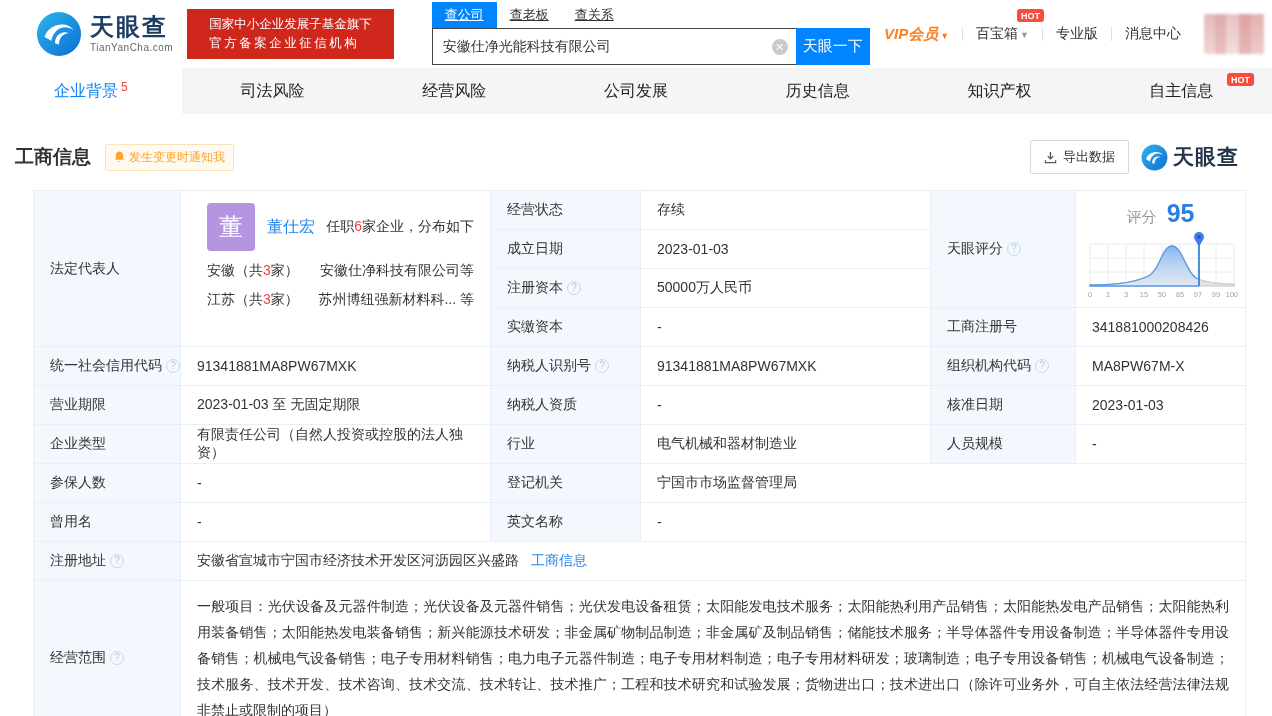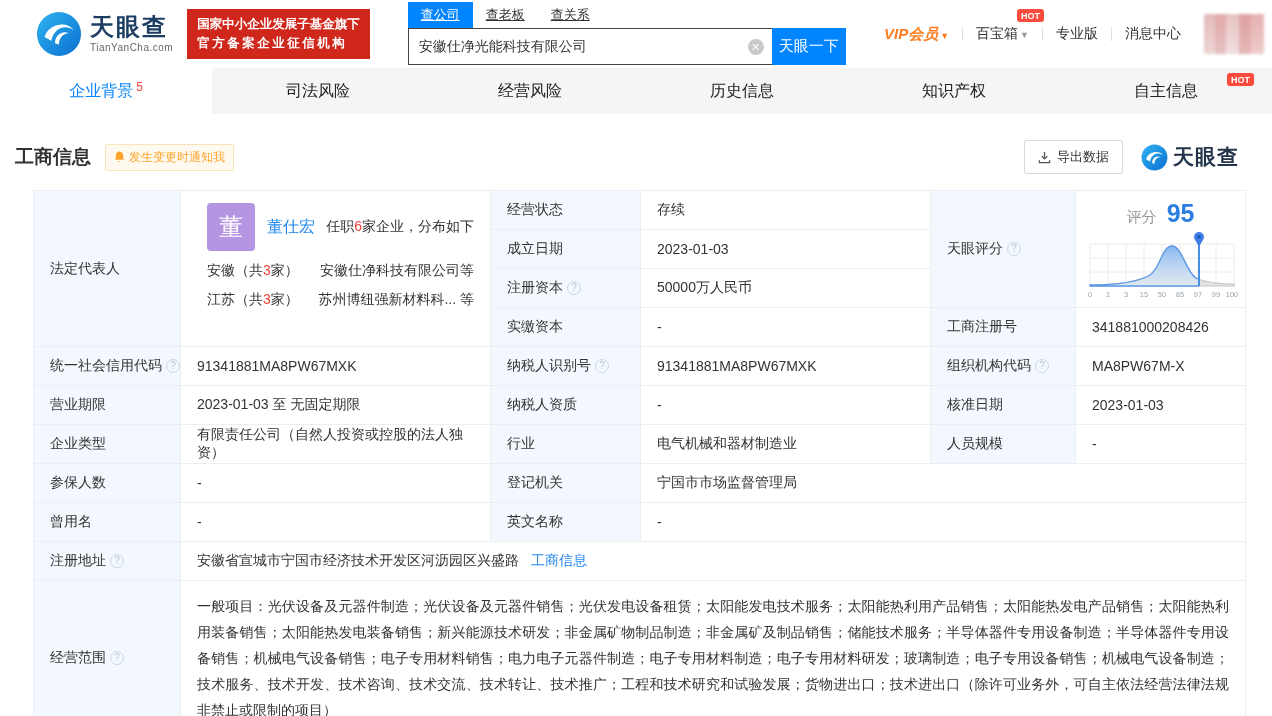--- a/index.html
+++ b/index.html
@@ -5,21 +5,21 @@
   * { box-sizing: border-box; margin: 0; padding: 0; }
   html,body { width:1272px; height:716px; overflow:hidden; background:#fff;
     font-family:"Liberation Sans","DejaVu Sans",sans-serif; color:#333; }
 
   
   .header { height:68px; display:flex; align-items:center; padding-left:36px; background:#fff; position:relative; }
   .logo { display:flex; align-items:center; gap:8px; }
   .logo-text .cn { font-size:24px; font-weight:bold; color:#1d3d63; letter-spacing:2px; line-height:1; }
   .logo-text .en { font-size:10px; color:#666; margin-top:3px; letter-spacing:.5px; }
   .gov-badge { margin-left:14px; background:#d0271d; color:#fff; font-size:12.5px;
-    padding:6px 10px; line-height:1.55; white-space:nowrap;font-weight:bold; }
+    padding:6px 22px; line-height:1.55; white-space:nowrap; }
   .gov-badge .l2 { letter-spacing:2.5px; }
 
   .search-wrap { margin-left:38px; width:438px; }
   .search-tabs { display:flex; align-items:flex-end; height:25px; font-size:13px; }
   .search-tab { padding:4px 13px; cursor:pointer; color:#333;text-decoration:underline; }
   .search-tab.active { background:#0084ff; color:#fff; }
   .search-box { display:flex; height:37px; }
   .search-input-holder { position:relative; flex:1; }
   .search-input { width:100%; height:100%; border:1px solid #444; border-right:none;
     padding:0 30px 0 10px; font-size:14px; color:#333; outline:none;
@@ -52,21 +52,21 @@
   .main-tab.active .tab-count { color:#f3413a; }
   .tab-hot { position:absolute; top:5px; right:18px; background:#fa4b3c; color:#fff;
     font-size:9px; font-weight:bold; padding:1.5px 4px; border-radius:3px; }
 
   
   .section-head { display:flex; align-items:center; margin:26px 33px 16px 15px; }
   .section-title { font-size:19px; font-weight:bold; color:#333; }
   .notify-badge { margin-left:14px; display:inline-flex; align-items:center; gap:4px;
     border:1px solid #f8e3bb; background:#fffaf0; color:#ffa32c; font-size:12px;
     padding:4px 8px; border-radius:2px; cursor:pointer; }
-  .head-right { margin-left:auto; display:flex; gap:18px; }
+  .head-right { margin-left:auto; display:flex; gap:12px; }
   .export-btn { display:inline-flex; align-items:center; gap:6px; border:1px solid #d9d9d9;
     background:#fff; padding:7px 13px; font-size:13px; color:#333; cursor:pointer; border-radius:2px; }
   .wm-logo { display:flex; align-items:center; gap:5px; }
   .wm-logo .t { font-size:21px; font-weight:bold; color:#22354a; letter-spacing:1px; }
 
   
   .info-table { margin:0 33px; border-collapse:collapse; width:1212px; table-layout:fixed; font-size:14px; }
   .info-table td { border:1px solid #e9eff5; height:39px; vertical-align:middle; }
   td.lbl { background:#f2f8fd; padding-left:16px; color:#333; }
   td.val { padding:0 16px; color:#333; }
@@ -155,20 +155,23 @@
 <div class="main-tabs">
   <div class="main-tab active">
     <span>企业背景</span>
     <span class="tab-count">5</span>
   </div>
   <div class="main-tab">
     <span>司法风险</span>
   </div>
   <div class="main-tab">
     <span>经营风险</span>
+  </div>
+  <div class="main-tab">
+    <span>公司发展</span>
   </div>
   <div class="main-tab">
     <span>历史信息</span>
   </div>
   <div class="main-tab">
     <span>知识产权</span>
   </div>
   <div class="main-tab">
     <span>自主信息</span>
     <span class="tab-hot">HOT</span>

